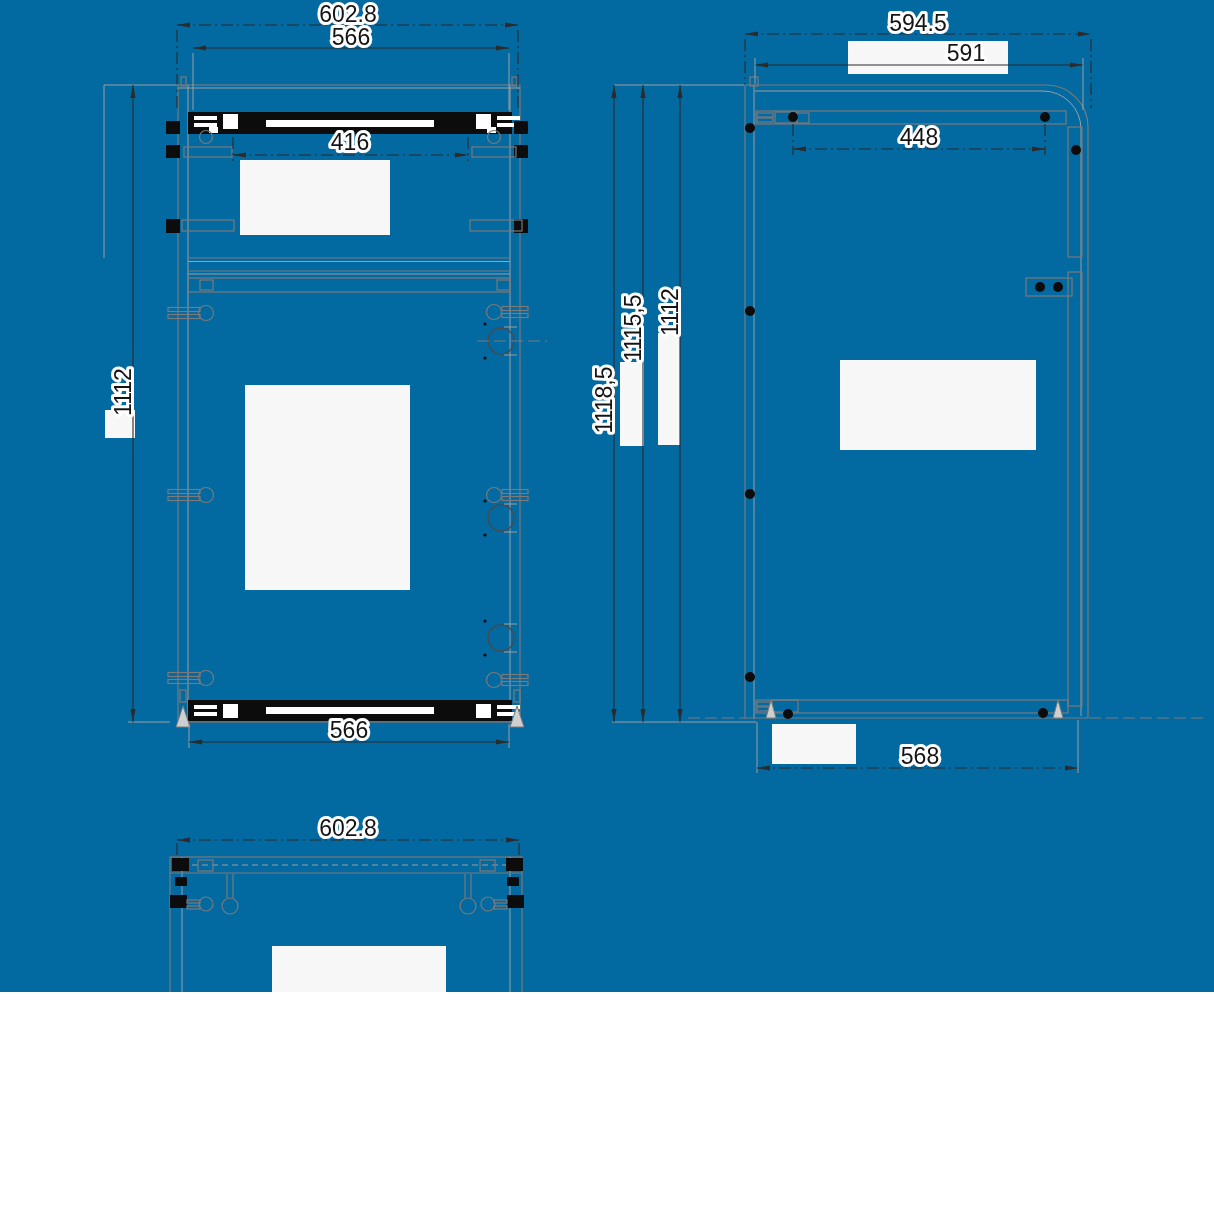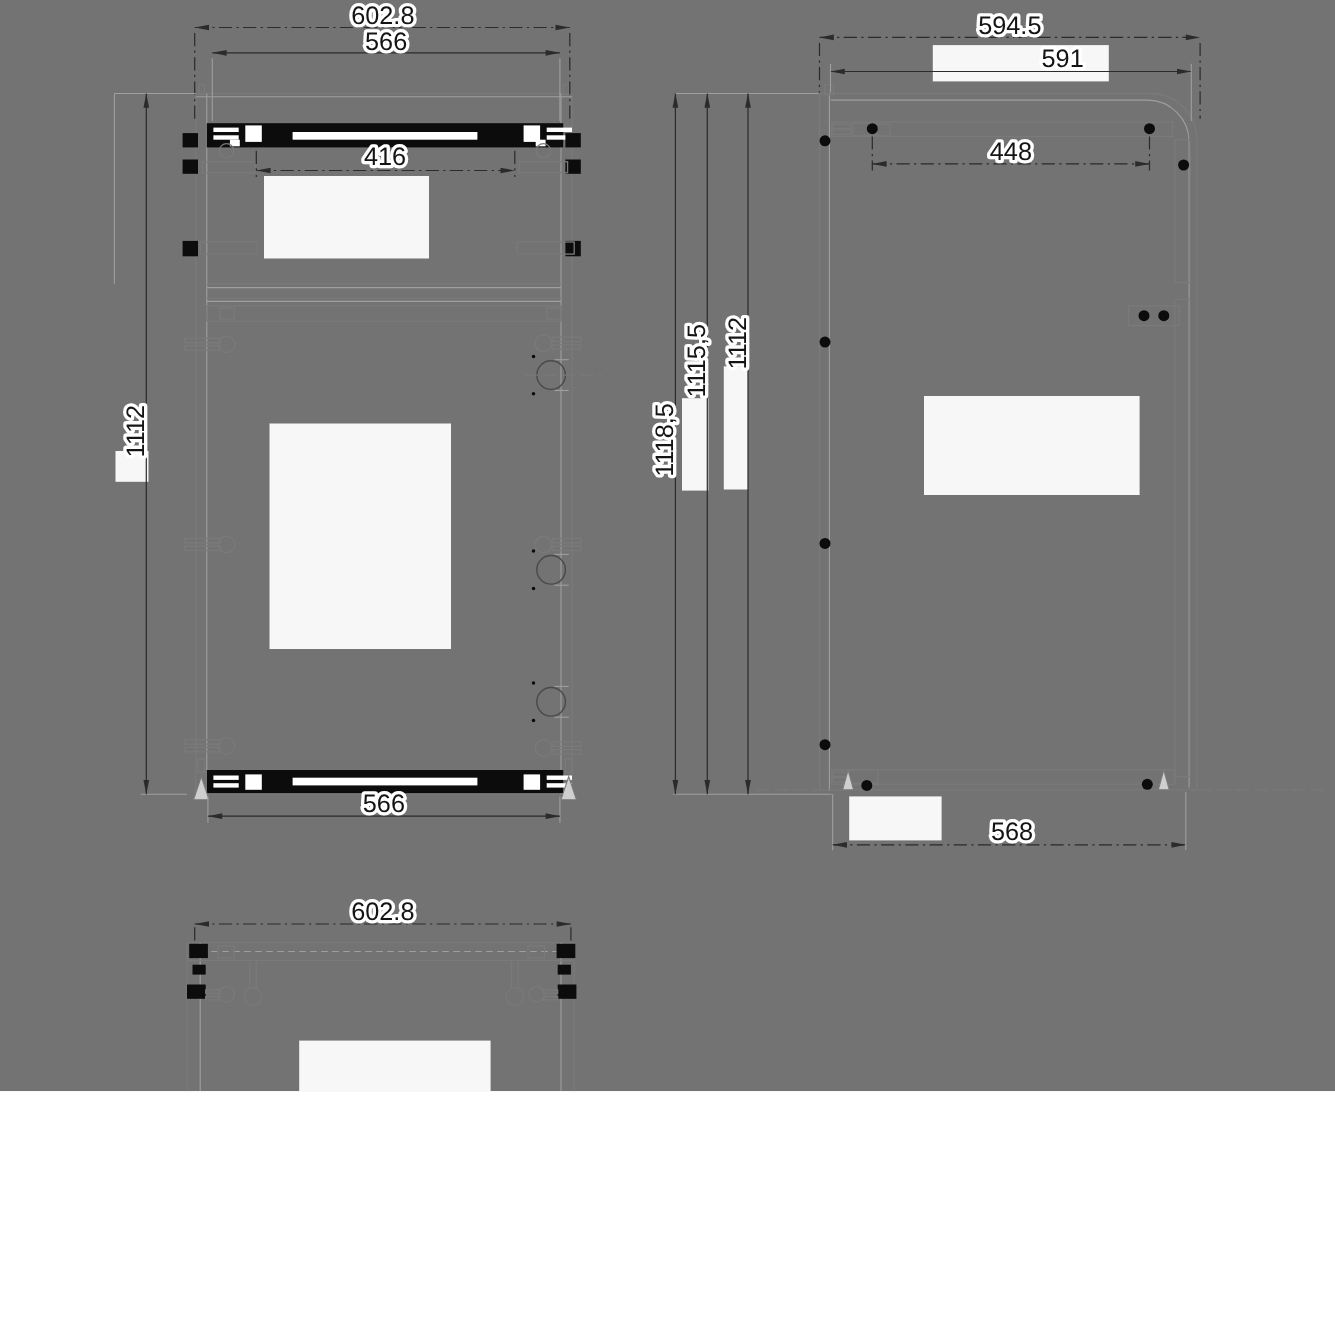--- a/index.html
+++ b/index.html
@@ -1,16 +1,16 @@
 <!DOCTYPE html>
 <html><head>
 <meta charset="utf-8">
 <style>
   html,body{margin:0;padding:0;background:#ffffff;}
-  .page{width:1214px;height:992px;background:#737373;position:relative;overflow:hidden;}
+  .page{width:1214px;height:992px;background:#0369a1;position:relative;overflow:hidden;}
   svg{display:block;}
   .ln  {fill:none;stroke:#7a7a7a;stroke-width:1.2;}
   .lnt {fill:none;stroke:#9f9f9f;stroke-width:1;}
   .dk  {fill:none;stroke:#4a4a4a;stroke-width:1.3;}
   .blk {fill:#0c0c0c;stroke:none;}
   .wht {fill:#ffffff;stroke:none;}
   .dim {fill:none;stroke:#2b2b2b;stroke-width:1.1;}
   .dd  {stroke-dasharray:12 4 2 4;}
   .ctr {stroke-dasharray:12 5;}
   .dsh {stroke-dasharray:6 4;}

